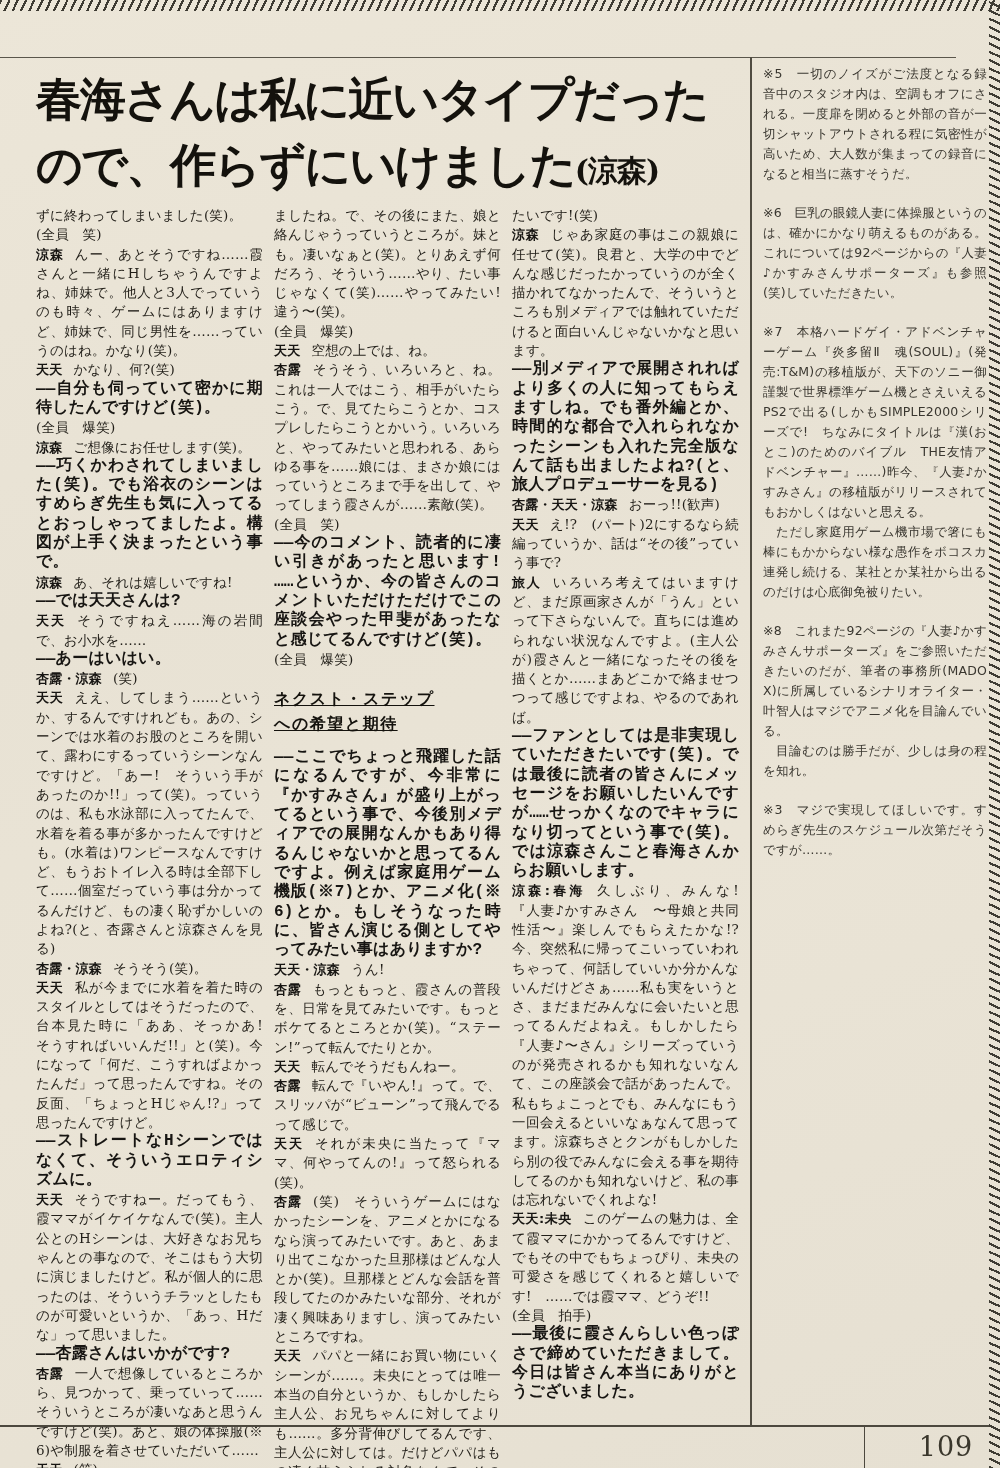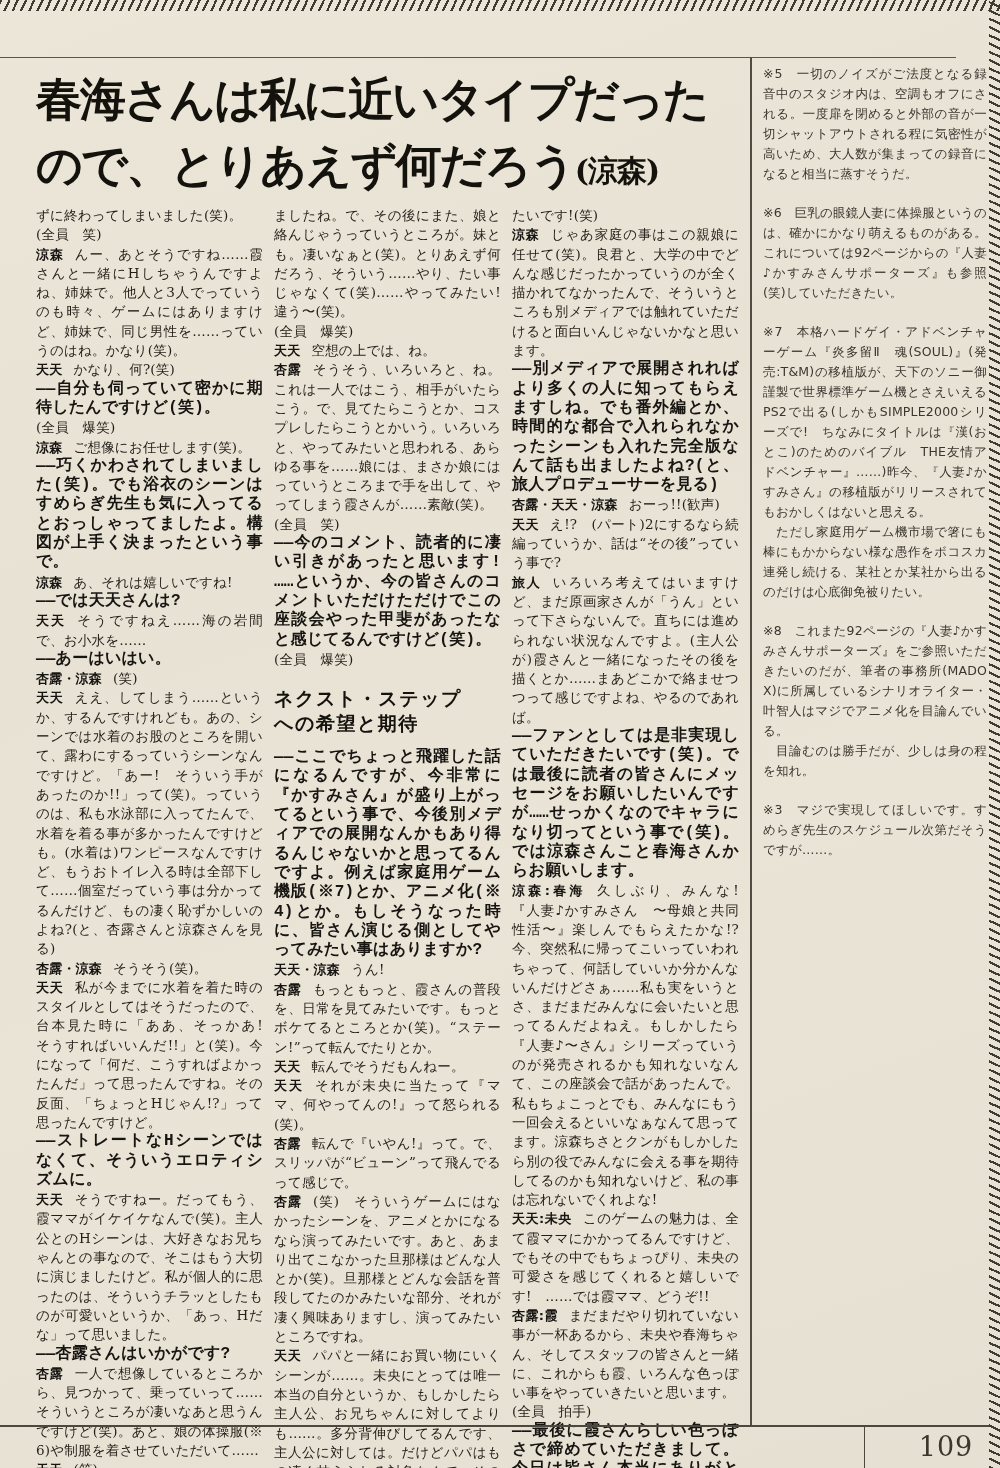--- a/index.html
+++ b/index.html
@@ -15,42 +15,42 @@
   .top-rule{position:absolute;top:57px;left:0;width:956px;height:1px;background:#5a564b;}
   .headline{position:absolute;top:66px;left:36px;width:700px;margin:0;
     font-size:46px;line-height:66px;font-weight:900;letter-spacing:-2px;color:#14120d;}
   .headline .attr{font-size:30px;letter-spacing:-1px;}
   .main{position:absolute;left:36px;top:206px;width:704px;display:flex;gap:11px;}
   .col{width:227px;flex:0 0 227px;}
   .para{margin:0;font-size:13.5px;line-height:19.3px;text-align:justify;letter-spacing:0.2px;word-break:break-all;}
   .para.q{font-family:Liberation Mono, monospace;font-weight:bold;font-size:16px;color:#171512;}
   .speaker{font-family:"DejaVu Sans","Liberation Sans",sans-serif;font-weight:bold;font-size:13px;margin-right:0.85em;color:#171512;}
   .section-heading{font-family:"DejaVu Sans","Liberation Sans",sans-serif;font-weight:bold;
-    font-size:19px;line-height:25px;letter-spacing:1.5px;margin:17px 0 12px 0;color:#14120d;}
+    font-size:16px;line-height:25px;letter-spacing:1.5px;margin:17px 0 12px 0;color:#14120d;text-decoration:underline;}
   .divider{position:absolute;left:750px;top:57px;width:1.5px;height:1368px;background:#504c41;}
   .sidebar{position:absolute;left:763px;top:64px;width:224px;
     font-family:"DejaVu Sans","Liberation Sans",sans-serif;font-size:12.5px;line-height:20px;
     color:#39362f;letter-spacing:0.2px;}
   .note{margin:0 0 19px 0;}
   .note p{margin:0;text-align:justify;word-break:break-all;}
   .footer-rule{position:absolute;top:1425px;left:0;width:989px;height:1.5px;background:#4c483e;}
   .footer-tick{position:absolute;top:1425px;left:864px;width:1px;height:43px;background:#4c483e;}
   .page-number{position:absolute;top:1431px;left:912px;width:68px;margin:0;text-align:center;
     font-size:27px;letter-spacing:1px;color:#3a372c;}
 </style>
 </head>
 <body>
 
 <div class="page">
   <div class="hatch-top"></div>
   <div class="hatch-right"></div>
   <div class="top-rule"></div>
 
   <h1 class="headline"><span>春海さんは私に近いタイプだった</span><br>
-    <span>ので、とりあえず何だろう</span><span class="attr">(涼森)</span>
+    <span>ので、作らずにいけました</span><span class="attr">(涼森)</span>
   </h1>
 
   <div class="main">
       <div class="col">
         <p class="para plain">ずに終わってしまいました(笑)。</p>
         <p class="para plain">(全員　笑)</p>
         <p class="para sp"><span class="speaker">涼森</span>んー、あとそうですね……霞さんと一緒にHしちゃうんですよね、姉妹で。他人と3人でっていうのも時々、ゲームにはありますけど、姉妹で、同じ男性を……っていうのはね。かなり(笑)。</p>
         <p class="para sp"><span class="speaker">天天</span>かなり、何?(笑)</p>
         <p class="para q">——自分も伺っていて密かに期待したんですけど(笑)。</p>
         <p class="para plain">(全員　爆笑)</p>
@@ -76,40 +76,39 @@
         <p class="para plain">(全員　爆笑)</p>
         <p class="para sp"><span class="speaker">天天</span>空想の上では、ね。</p>
         <p class="para sp"><span class="speaker">杏露</span>そうそう、いろいろと、ね。これは一人ではこう、相手がいたらこう。で、見てたらこうとか、コスプレしたらこうとかいう。いろいろと、やってみたいと思われる、あらゆる事を……娘には、まさか娘にはっていうところまで手を出して、やってしまう霞さんが……素敵(笑)。</p>
         <p class="para plain">(全員　笑)</p>
         <p class="para q">——今のコメント、読者的に凄い引きがあったと思います!　……というか、今の皆さんのコメントいただけただけでこの座談会やった甲斐があったなと感じてるんですけど(笑)。</p>
         <p class="para plain">(全員　爆笑)</p>
         <div class="section-heading">
           <div>ネクスト・ステップ</div>
           <div>への希望と期待</div>
         </div>
-        <p class="para q">——ここでちょっと飛躍した話になるんですが、今非常に『かすみさん』が盛り上がってるという事で、今後別メディアでの展開なんかもあり得るんじゃないかと思ってるんですよ。例えば家庭用ゲーム機版(※7)とか、アニメ化(※4)とか。もしそうなった時に、皆さん演じる側としてやってみたい事はありますか?</p>
+        <p class="para q">——ここでちょっと飛躍した話になるんですが、今非常に『かすみさん』が盛り上がってるという事で、今後別メディアでの展開なんかもあり得るんじゃないかと思ってるんですよ。例えば家庭用ゲーム機版(※7)とか、アニメ化(※6)とか。もしそうなった時に、皆さん演じる側としてやってみたい事はありますか?</p>
         <p class="para sp"><span class="speaker">天天・涼森</span>うん!</p>
         <p class="para sp"><span class="speaker">杏露</span>もっともっと、霞さんの普段を、日常を見てみたいです。もっとボケてるところとか(笑)。“ステーン!”って転んでたりとか。</p>
         <p class="para sp"><span class="speaker">天天</span>転んでそうだもんねー。</p>
+        <p class="para sp"><span class="speaker">杏露</span>転んで『いやん!』って。で、スリッパが“ビューン”って飛んでるって感じで。</p>
         <p class="para sp"><span class="speaker">天天</span>それが未央に当たって『ママ、何やってんの!』って怒られる(笑)。</p>
-        <p class="para sp"><span class="speaker">杏露</span>転んで『いやん!』って。で、スリッパが“ビューン”って飛んでるって感じで。</p>
         <p class="para sp"><span class="speaker">杏露</span>(笑)　そういうゲームにはなかったシーンを、アニメとかになるなら演ってみたいです。あと、あまり出てこなかった旦那様はどんな人とか(笑)。旦那様とどんな会話を普段してたのかみたいな部分、それが凄く興味ありますし、演ってみたいところですね。</p>
         <p class="para sp"><span class="speaker">天天</span>パパと一緒にお買い物にいくシーンが……。未央にとっては唯一本当の自分というか、もしかしたら主人公、お兄ちゃんに対してよりも……。多分背伸びしてるんです、主人公に対しては。だけどパパはもの凄く甘えられる対象なんで。その甘えたところがもっとあれば、私はよかったかなと思ったので。そういうところがもし、もしできるとかいうお話がきたら、是非練りに練って挑戦し</p>
       </div>
       <div class="col">
         <p class="para plain">たいです!(笑)</p>
         <p class="para sp"><span class="speaker">涼森</span>じゃあ家庭の事はこの親娘に任せて(笑)。良君と、大学の中でどんな感じだったかっていうのが全く描かれてなかったんで、そういうところも別メディアでは触れていただけると面白いんじゃないかなと思います。</p>
         <p class="para q">——別メディアで展開されればより多くの人に知ってもらえますしね。でも番外編とか、時間的な都合で入れられなかったシーンも入れた完全版なんて話も出ましたよね?(と、旅人プロデューサーを見る)</p>
         <p class="para sp"><span class="speaker">杏露・天天・涼森</span>おーっ!!(歓声)</p>
         <p class="para sp"><span class="speaker">天天</span>え!?　(パート)2にするなら続編っていうか、話は“その後”っていう事で?</p>
         <p class="para sp"><span class="speaker">旅人</span>いろいろ考えてはいますけど、まだ原画家さんが「うん」といって下さらないんで。直ちには進められない状況なんですよ。(主人公が)霞さんと一緒になったその後を描くとか……まあどこかで絡ませつつって感じですよね、やるのであれば。</p>
         <p class="para q">——ファンとしては是非実現していただきたいです(笑)。では最後に読者の皆さんにメッセージをお願いしたいんですが……せっかくなのでキャラになり切ってという事で(笑)。では涼森さんこと春海さんからお願いします。</p>
         <p class="para sp"><span class="speaker">涼森:春海</span>久しぶり、みんな!　『人妻♪かすみさん　〜母娘と共同性活〜』楽しんでもらえたかな!?　今、突然私に帰ってこいっていわれちゃって、何話していいか分かんないんだけどさぁ……私も実をいうとさ、まだまだみんなに会いたいと思ってるんだよねえ。もしかしたら『人妻♪〜さん』シリーズっていうのが発売されるかも知れないなんて、この座談会で話があったんで。私もちょこっとでも、みんなにもう一回会えるといいなぁなんて思ってます。涼森ちさとクンがもしかしたら別の役でみんなに会える事を期待してるのかも知れないけど、私の事は忘れないでくれよな!</p>
         <p class="para sp"><span class="speaker">天天:未央</span>このゲームの魅力は、全て霞ママにかかってるんですけど、でもその中でもちょっぴり、未央の可愛さを感じてくれると嬉しいです!　……では霞ママ、どうぞ!!</p>
-        <p class="para sp"><span class="speaker">杏露:霞</span>まだまだやり切れていない事が一杯あるから、未央や春海ちゃん、そしてスタッフの皆さんと一緒に、これからも霞、いろんな色っぽい事をやっていきたいと思います。</p>
         <p class="para plain">(全員　拍手)</p>
         <p class="para q">——最後に霞さんらしい色っぽさで締めていただきまして。今日は皆さん本当にありがとうございました。</p>
       </div>
     </div>
 
   <div class="divider"></div>
 
   <aside class="sidebar">
       <div class="note">
         <p>※5　一切のノイズがご法度となる録音中のスタジオ内は、空調もオフにされる。一度扉を閉めると外部の音が一切シャットアウトされる程に気密性が高いため、大人数が集まっての録音になると相当に蒸すそうだ。</p>

